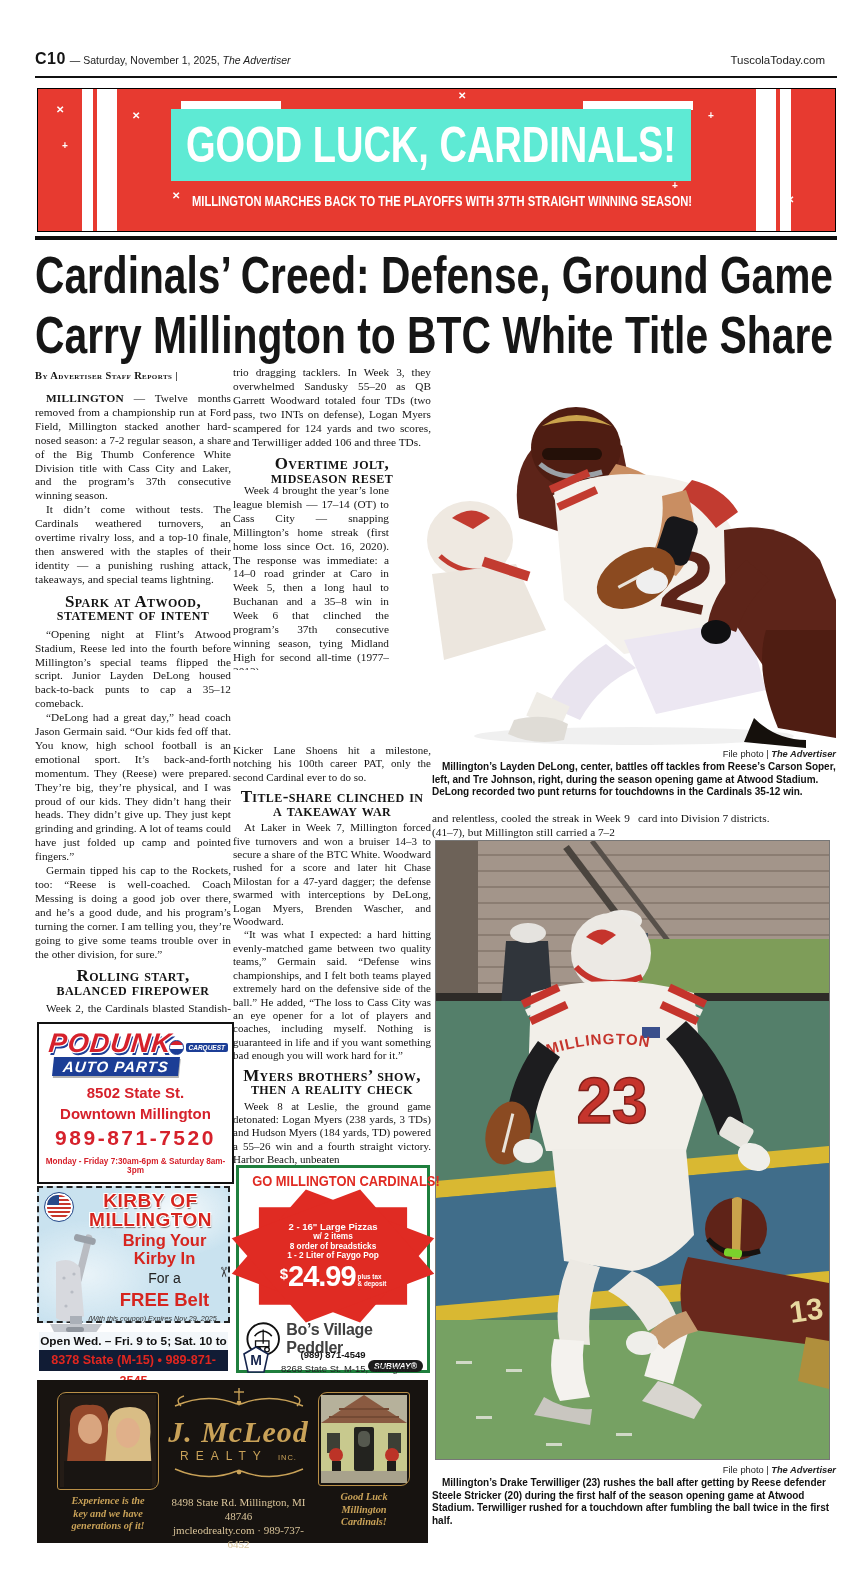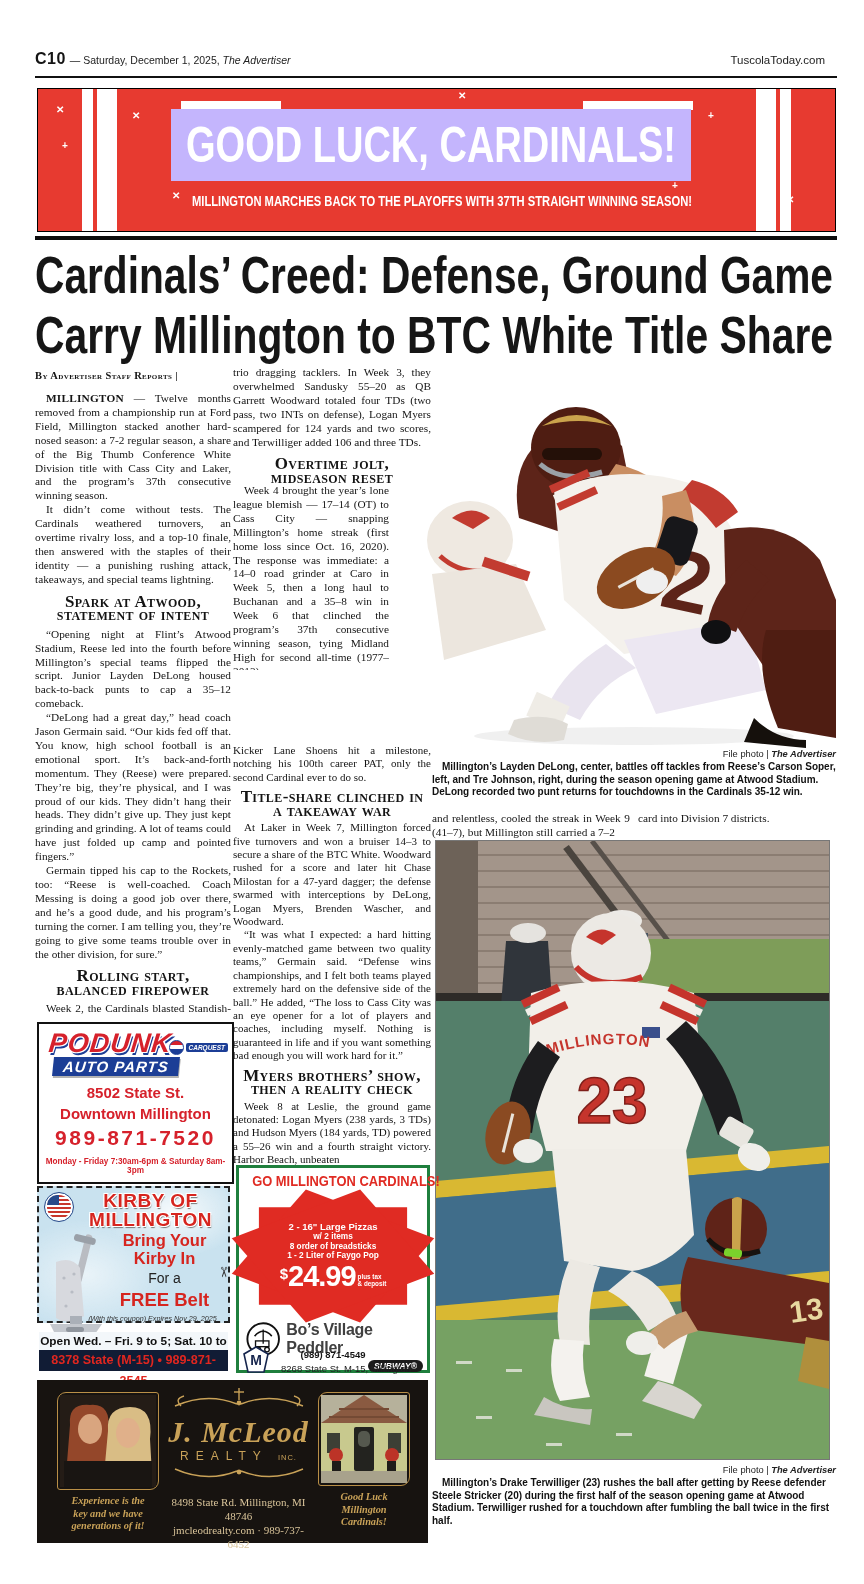--- a/index.html
+++ b/index.html
@@ -15,21 +15,21 @@
   .website{position:absolute;right:12px;top:4px;font-size:11.5px;color:#222;}
   .header-rule{left:35px;top:76px;width:802px;height:2px;background:#111;}
 
   
   .banner{left:37px;top:88px;width:797px;height:142px;background:#e73a30;border:1px solid #000;overflow:hidden;}
   .stripe{position:absolute;top:0;bottom:0;background:#fff;}
   .stripe.s1{left:44px;width:11px;}
   .stripe.s2{left:59px;width:20px;}
   .stripe.s3{right:59px;width:20px;}
   .stripe.s4{right:44px;width:11px;}
-  .banner-title-box{position:absolute;left:133px;top:20px;width:520px;height:72px;background:#c4b5fd;
+  .banner-title-box{position:absolute;left:133px;top:20px;width:520px;height:72px;background:#5eead4;
         display:flex;align-items:center;justify-content:center;}
   .tab{position:absolute;top:12px;height:9px;background:#fff;}
   .tab-left{left:143px;width:100px;}
   .tab-right{left:545px;width:110px;}
   .banner-subtitle-svg{position:absolute;left:0;top:100px;}
   .mark{position:absolute;color:#fff;font-family:"Liberation Sans",sans-serif;font-size:10px;font-weight:bold;line-height:10px;}
 
   
   .article-rule{left:35px;top:236px;width:802px;height:4px;background:#0d0d0d;}
   .headline{left:33px;top:245px;width:804px;}
@@ -143,21 +143,21 @@
   .mc-addr{margin-top:6px;color:#d9c49a;font-size:11px;line-height:14px;}
 
   svg text{font-family:"Liberation Sans",sans-serif;}
 </style>
 </head>
 <body>
 
 <div class="page">
 
   <div class="abs folio-row">
-    <span class="folio">C10</span><span class="dateline"><span>— Saturday, December 1, 2025, </span><span class="dateline-paper">The Advertiser</span></span>
+    <span class="folio">C10</span><span class="dateline"><span>— Saturday, November 1, 2025, </span><span class="dateline-paper">The Advertiser</span></span>
     <span class="website">TuscolaToday.com</span>
   </div>
   <div class="abs header-rule"></div>
 
   <div class="abs banner">
     <div class="stripe s1"></div>
     <div class="stripe s2"></div>
     <div class="stripe s3"></div>
     <div class="stripe s4"></div>
     <div class="tab tab-left"></div>

